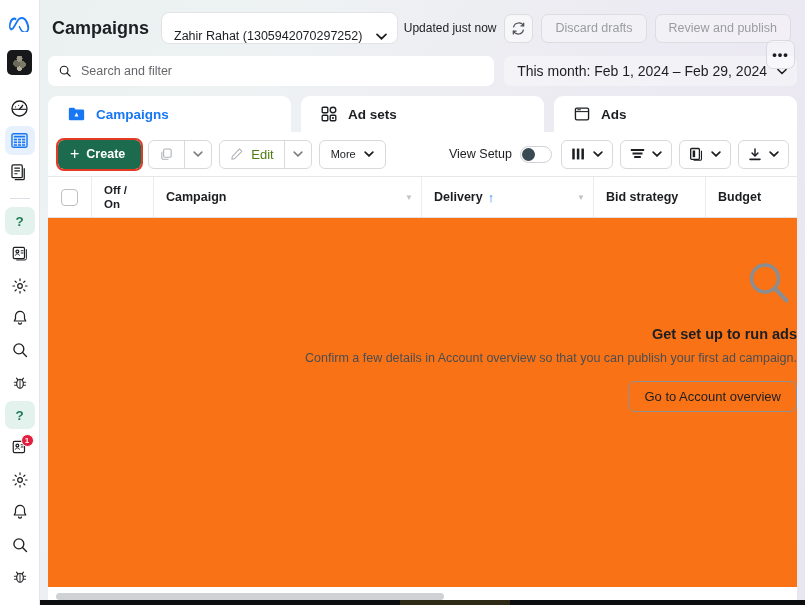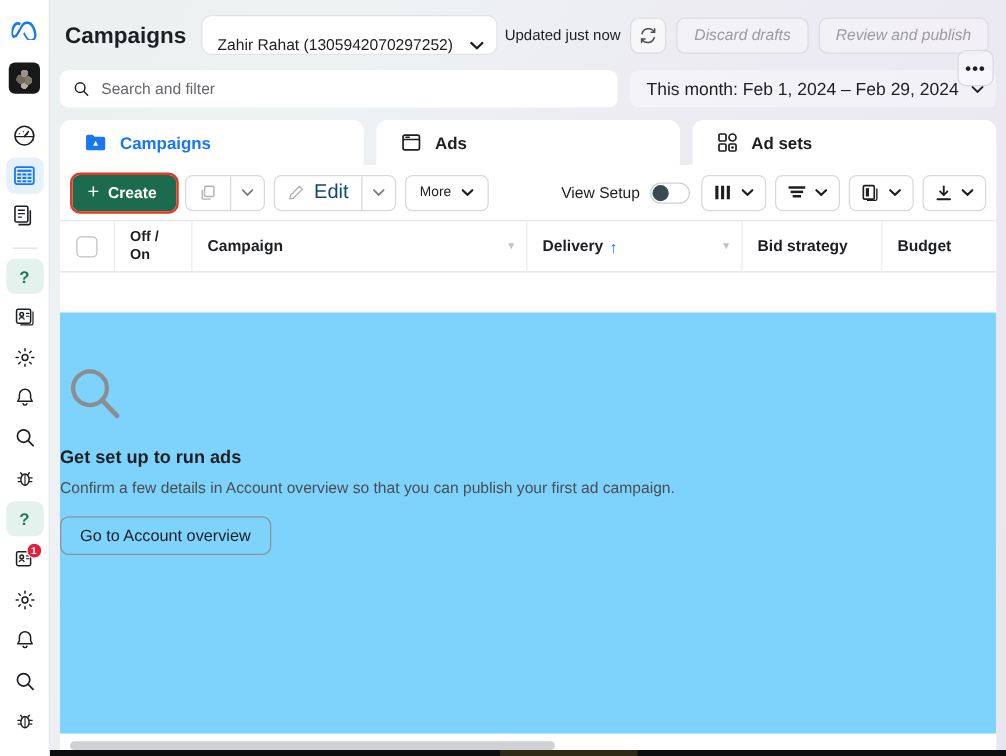--- a/index.html
+++ b/index.html
@@ -112,21 +112,20 @@
   }
   .ghost-btn {
     height: 29px;
     background: rgba(255,255,255,0.35);
     border: 1px solid #dcdde1;
     border-radius: 7px;
     display: flex; align-items: center; justify-content: center;
     padding: 0 13px;
     font-size: 12.5px; color: #9a9ca1;
     white-space: nowrap;
-    font-style: italic;
   }
   .ellipsis-row {
     position: absolute; top: 40px; right: 10px;
     z-index: 5;
   }
   .dots-btn {
     width: 29px; height: 29px;
     background: rgba(255,255,255,0.45);
     border: 1px solid #d9dade;
     border-radius: 7px;
@@ -226,21 +225,21 @@
   .seg {
     display: flex; height: 29px;
     border: 1px solid #d7d9dd;
     border-radius: 6px;
     overflow: hidden;
     background: #fff;
   }
   .seg-part {
     display: flex; align-items: center; justify-content: center;
     padding: 0 10px;
-    font-size: 16px; color: #0c4a6e;
+    font-size: 13px; color: #4d7c0f;
     gap: 7px;
   }
   .seg-part + .seg-part { border-left: 1px solid #d7d9dd; padding: 0 8px; }
   .btn-plain {
     height: 29px;
     border: 1px solid #d7d9dd;
     border-radius: 6px;
     background: #fff;
     display: flex; align-items: center; gap: 8px;
     padding: 0 11px;
@@ -310,26 +309,25 @@
   .th-caret {
     position: absolute; right: 8px; top: 50%;
     transform: translateY(-50%);
     color: #bfc2c7; font-size: 8px;
   }
   .sort-arrow { color: #1877f2; margin-left: 5px; font-size: 13px; font-weight: normal; }
 
   
   .empty {
     flex: 1;
-    background: #7dd3fc;
+    background: #f97316;
     display: flex; flex-direction: column;
-    align-items: flex-start;
+    align-items: flex-end;
     padding-top: 38px;
     min-height: 0;
-    margin-top: 32px;
   }
   .empty-title {
     font-size: 14.5px; font-weight: bold; color: #1c1e21;
     margin-top: 14px;
   }
   .empty-sub {
     font-size: 12.5px; color: #4b4d51;
     margin-top: 9px;
   }
   .empty-btn {
@@ -584,39 +582,39 @@
             <path d="M1 3.2A1.6 1.6 0 0 1 2.6 1.6h4.6l1.7 2h8.5A1.6 1.6 0 0 1 19 5.2v9.6a1.6 1.6 0 0 1-1.6 1.6H2.6A1.6 1.6 0 0 1 1 14.8z" fill="#1877f2"></path>
             <path d="M10 7.3 12.3 12H7.7z" fill="#ffffff"></path>
           </svg>
         </span>
         <span>Campaigns</span>
       </div>
 
       <div class="tab">
         <span>
           <svg width="16" height="16" viewBox="0 0 20 20" fill="none" stroke="#1c1e21" stroke-width="1.7">
-            <rect x="1.8" y="2.6" width="16.4" height="14.8" rx="1.8"></rect>
-            <path d="M1.8 7h16.4" stroke-width="1.3"></path>
-            <path d="M4.6 4.7h3.4" stroke-width="1.4" stroke-linecap="round"></path>
-          </svg>
-        </span>
-        <span>Ads</span>
-      </div>
-
-      <div class="tab">
-        <span>
-          <svg width="16" height="16" viewBox="0 0 20 20" fill="none" stroke="#1c1e21" stroke-width="1.7">
             <rect x="1.5" y="1.5" width="7" height="7" rx="1.2"></rect>
             <rect x="11.5" y="1.5" width="7" height="7" rx="3.5"></rect>
             <rect x="1.5" y="11.5" width="7" height="7" rx="1.2"></rect>
             <rect x="11.5" y="11.5" width="7" height="7" rx="1.2"></rect>
             <circle cx="15" cy="15" r="1.3" fill="#1c1e21" stroke="none"></circle>
           </svg>
         </span>
         <span>Ad sets</span>
+      </div>
+
+      <div class="tab">
+        <span>
+          <svg width="16" height="16" viewBox="0 0 20 20" fill="none" stroke="#1c1e21" stroke-width="1.7">
+            <rect x="1.8" y="2.6" width="16.4" height="14.8" rx="1.8"></rect>
+            <path d="M1.8 7h16.4" stroke-width="1.3"></path>
+            <path d="M4.6 4.7h3.4" stroke-width="1.4" stroke-linecap="round"></path>
+          </svg>
+        </span>
+        <span>Ads</span>
       </div>
     </div>
 
     <div class="content-card">
 
       <div class="toolbar">
         <div class="btn-create">
           <span style="font-size:16px;font-weight:normal">+</span>
           <span>Create</span>
         </div>

